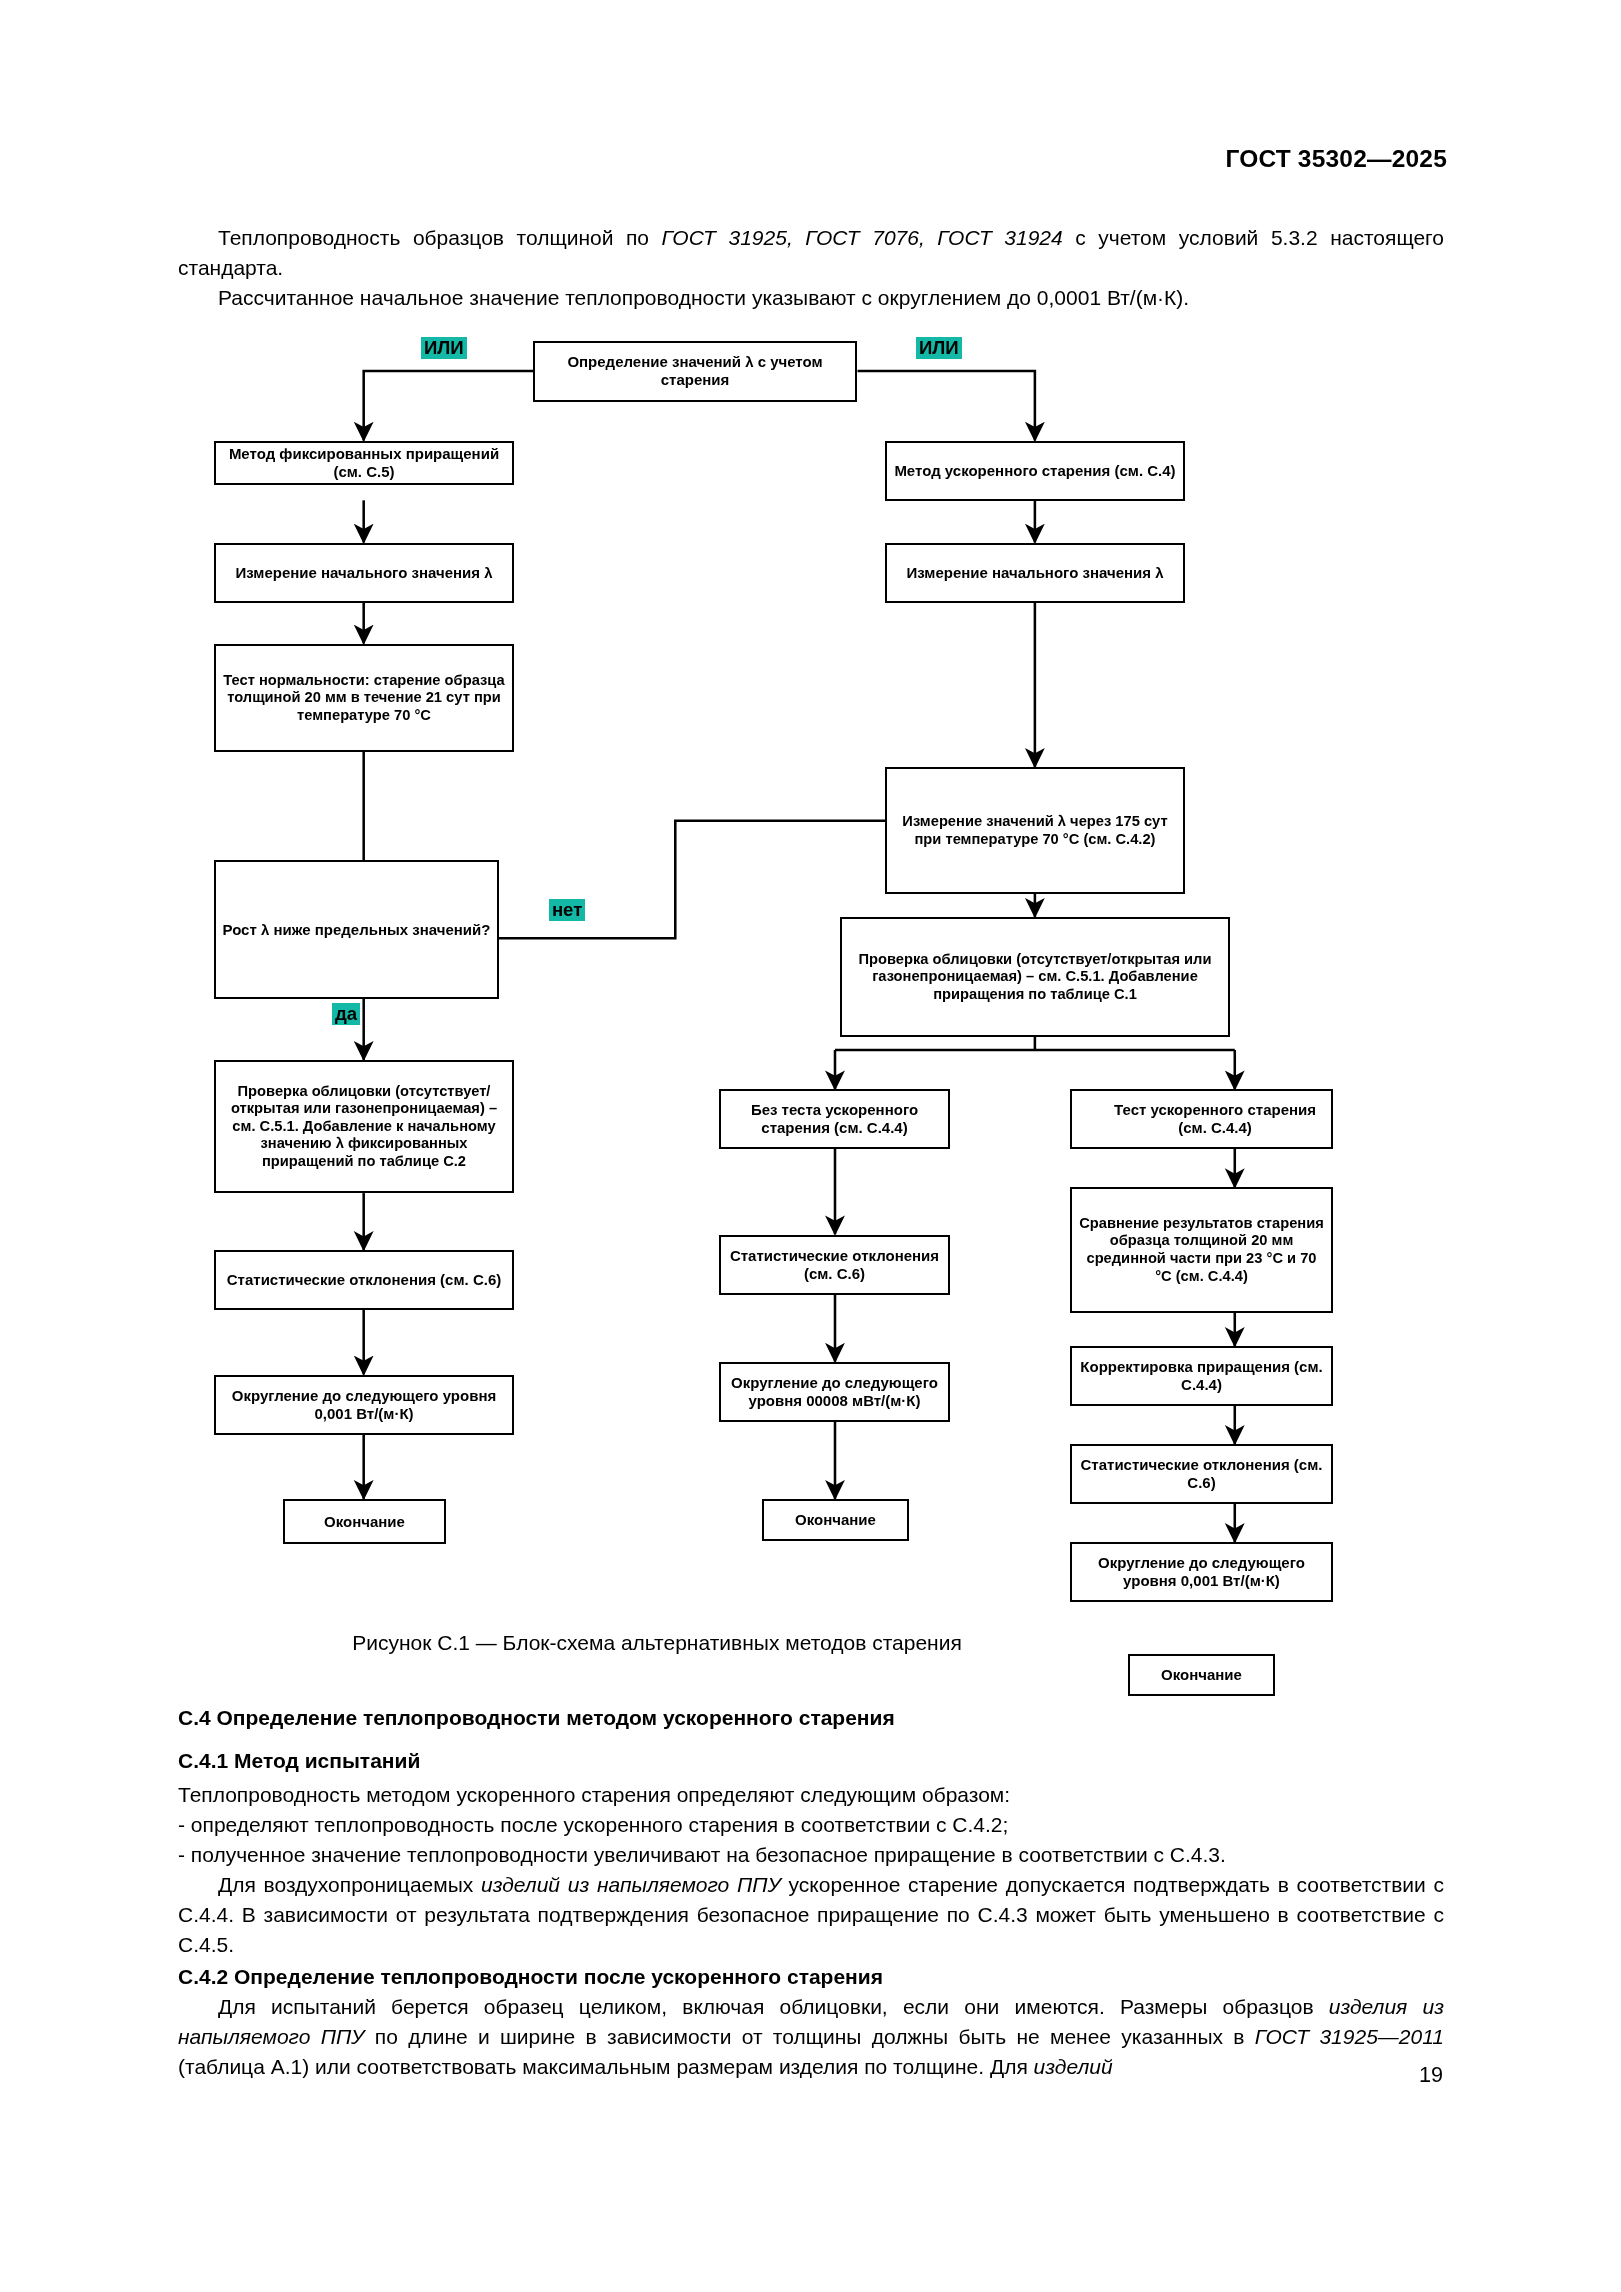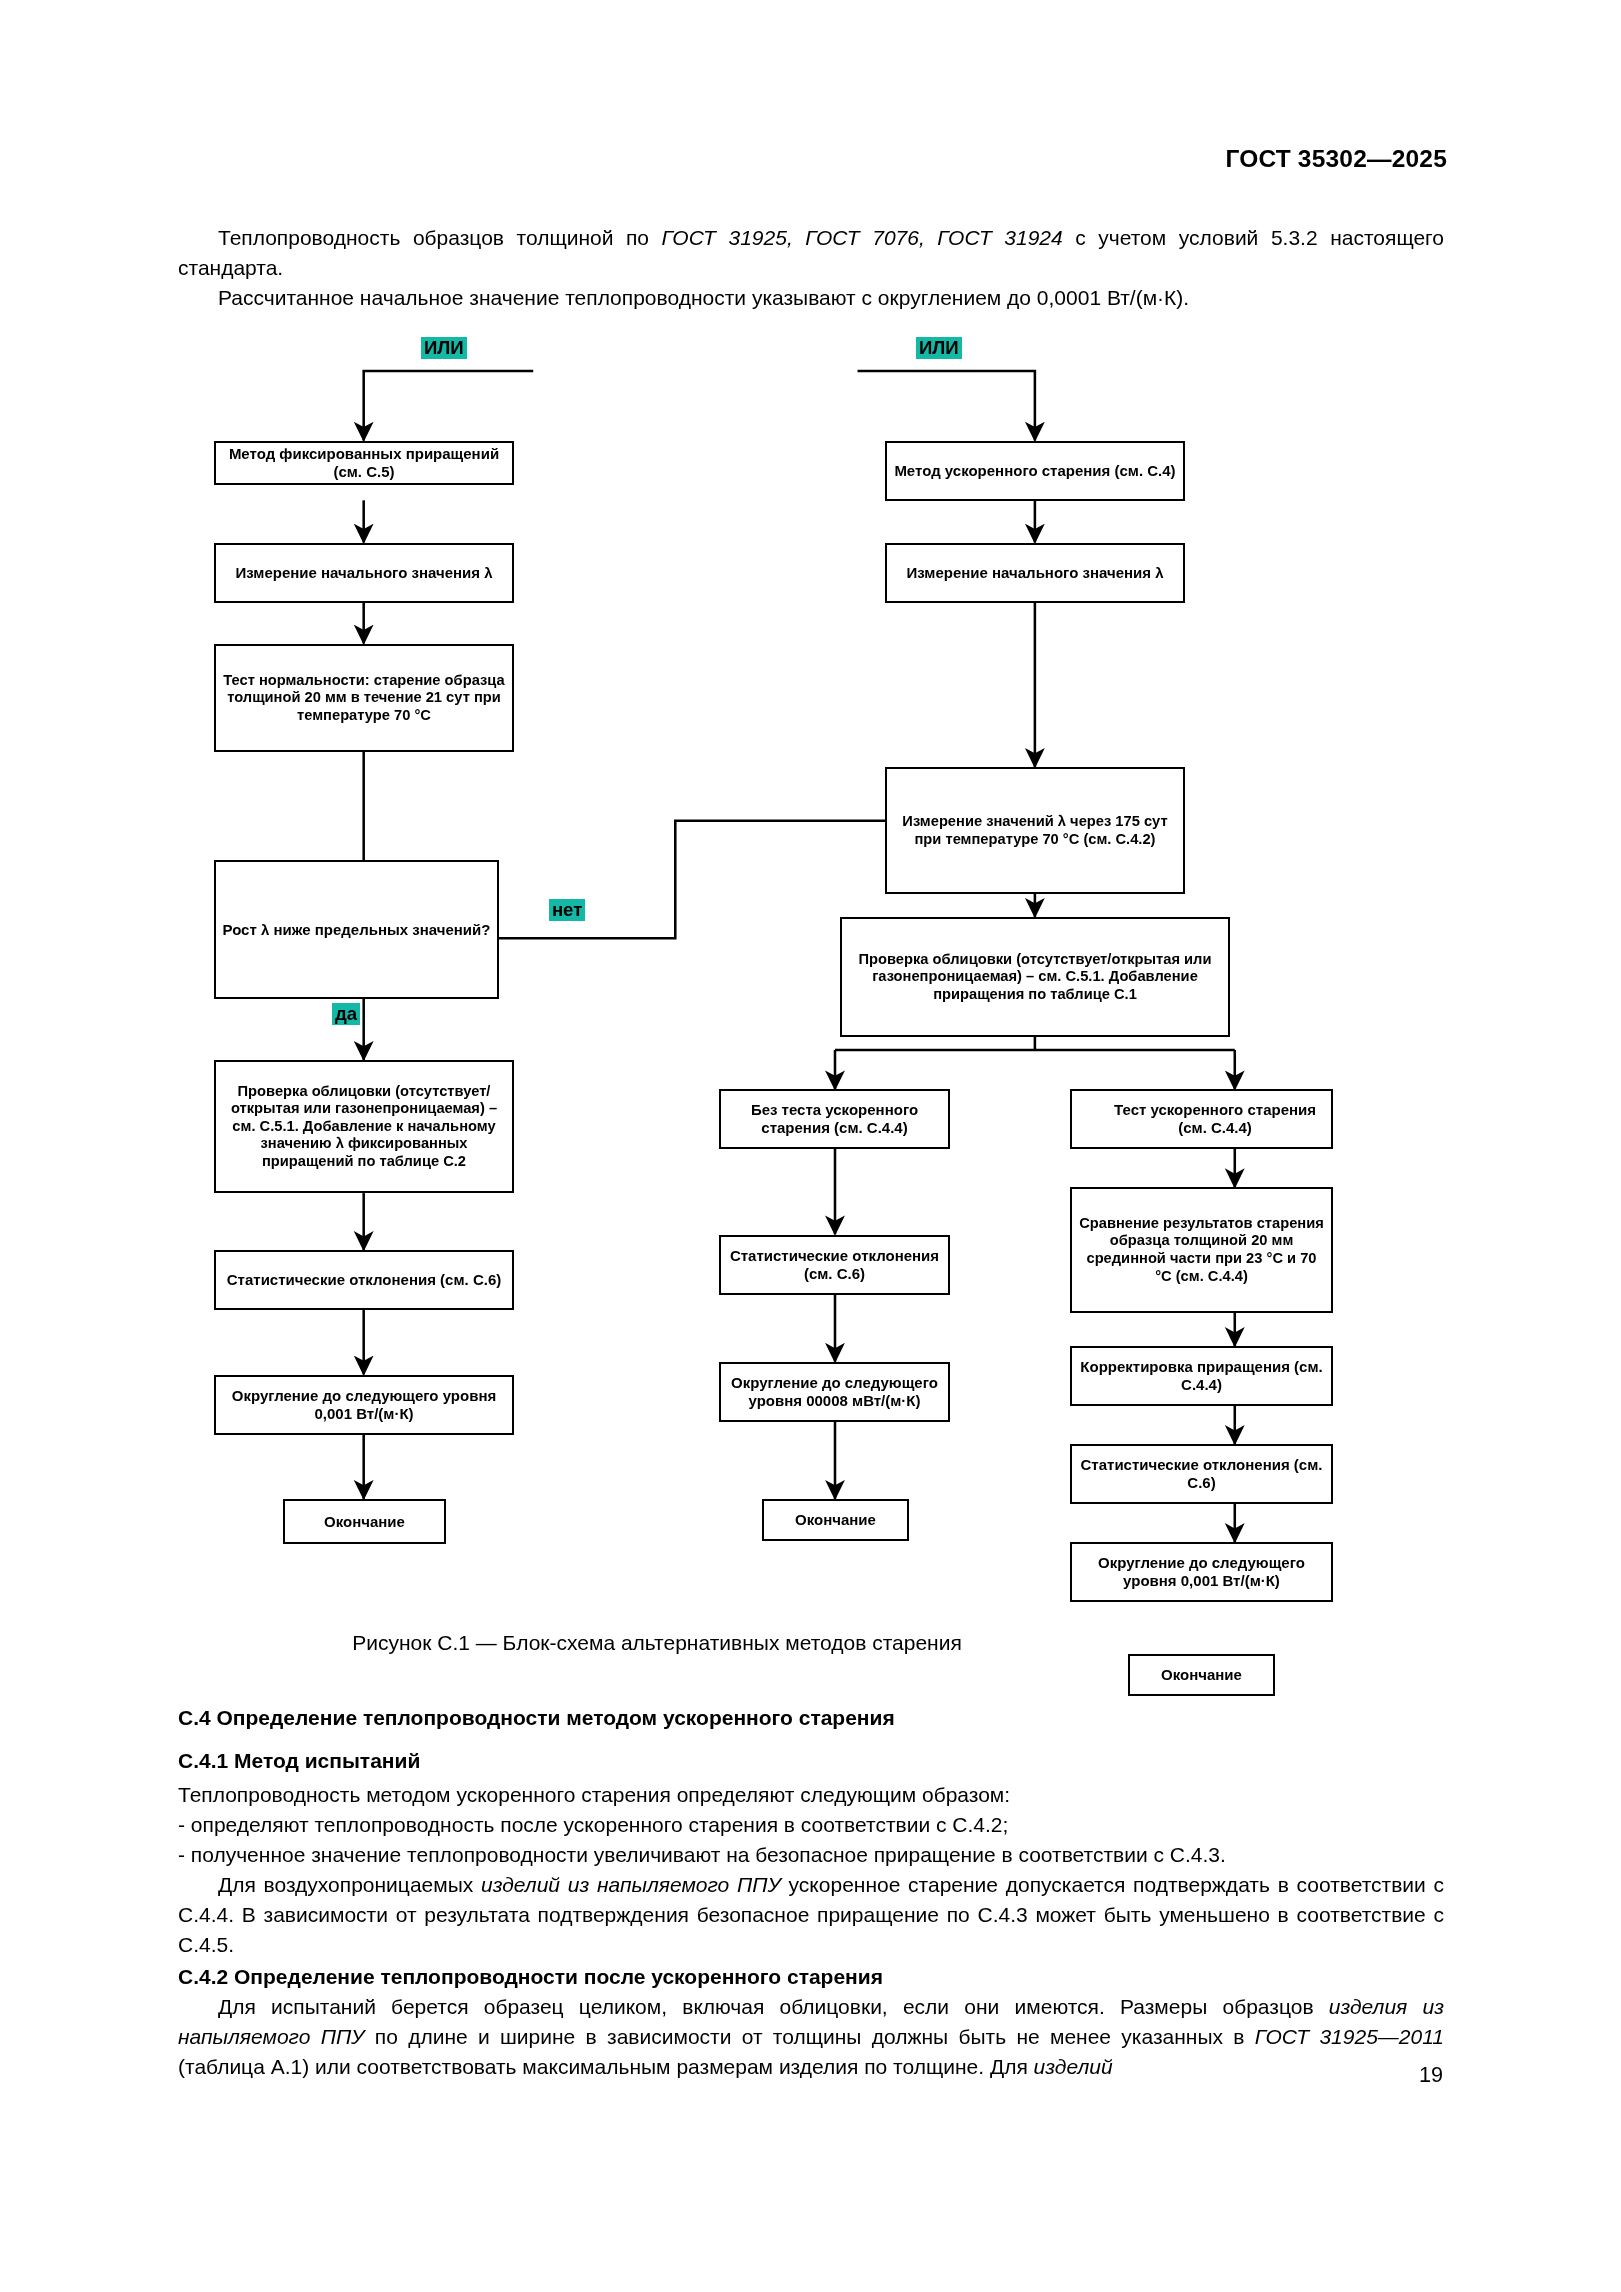--- a/index.html
+++ b/index.html
@@ -103,20 +103,21 @@
         <path d="M1260,1105 L1260,1144" marker-end="url(#ah)"></path>
         <path d="M1260,1205 L1260,1244" marker-end="url(#ah)"></path>
       </g>
     </svg>
 
     <div class="lbl" style="left:421px;top:13.7px;">ИЛИ</div>
     <div class="lbl" style="left:916px;top:13.7px;">ИЛИ</div>
     <div class="lbl" style="left:549px;top:576px;">нет</div>
     <div class="lbl" style="left:332px;top:680px;">да</div>
 
+    <div class="node" style="left:533px;top:17.6px;width:324px;height:61px;">Определение значений λ с учетом старения</div>
 
     <div class="node" style="left:214px;top:118px;width:300px;height:44px;">Метод фиксированных приращений (см. С.5)</div>
     <div class="node" style="left:214px;top:220px;width:300px;height:60px;">Измерение начального значения λ</div>
     <div class="node small" style="left:214px;top:321px;width:300px;height:108px;">Тест нормальности: старение образца толщиной 20 мм в течение 21 сут при температуре 70 °C</div>
     <div class="node" style="left:214px;top:537px;width:285px;height:139px;">Рост λ ниже предельных значений?</div>
     <div class="node small" style="left:214px;top:737px;width:300px;height:133px;">Проверка облицовки (отсутствует/открытая или газонепроницаемая) – см. С.5.1. Добавление к начальному значению λ фиксированных приращений по таблице С.2</div>
     <div class="node" style="left:214px;top:927px;width:300px;height:60px;">Статистические отклонения (см. С.6)</div>
     <div class="node" style="left:214px;top:1052px;width:300px;height:60px;">Округление до следующего уровня 0,001 Вт/(м·К)</div>
     <div class="node" style="left:283px;top:1176px;width:163px;height:45px;">Окончание</div>
 

